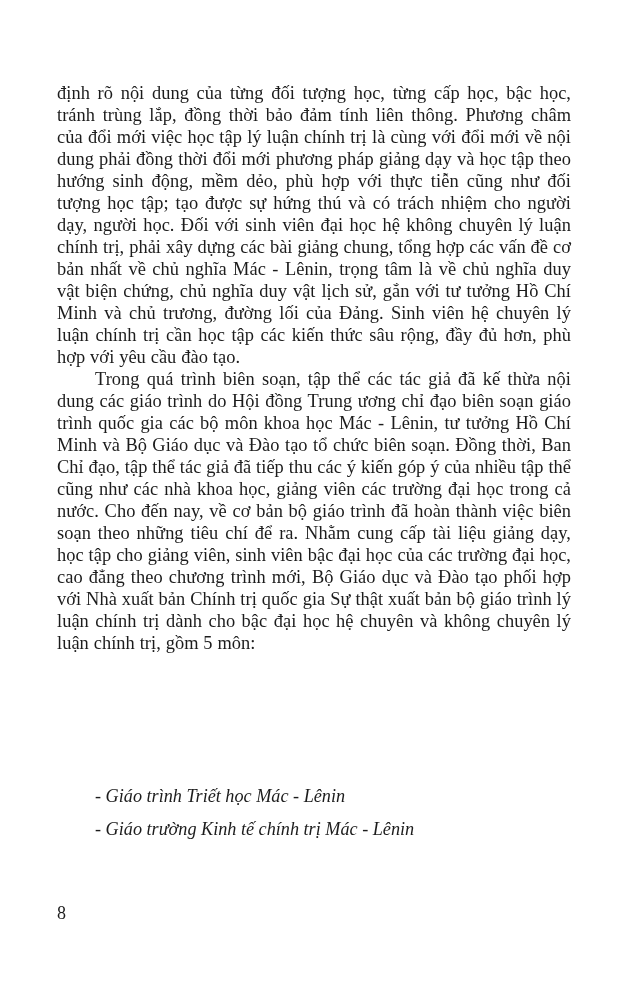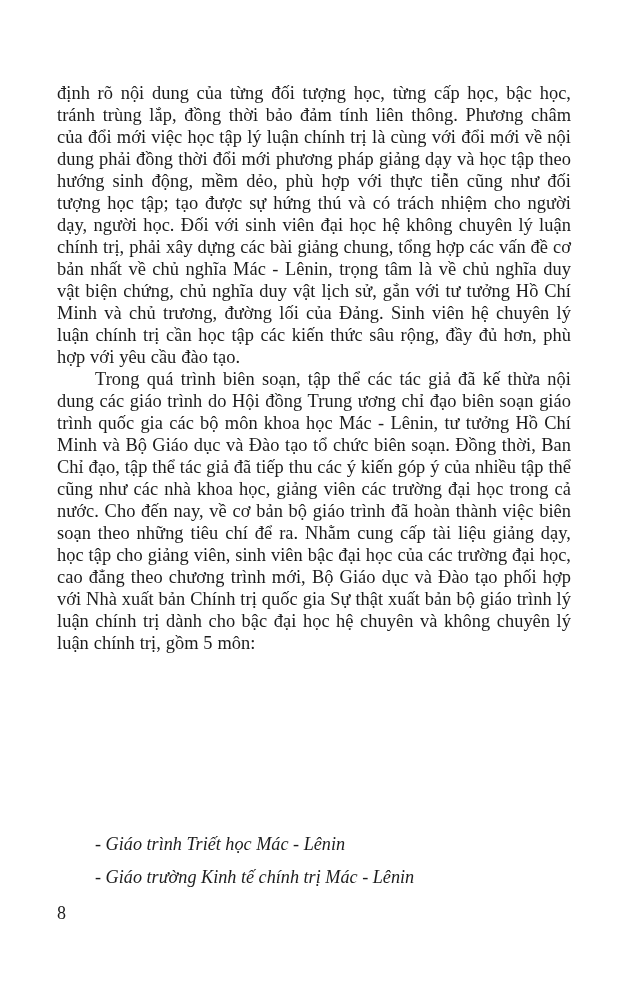--- a/index.html
+++ b/index.html
@@ -43,21 +43,21 @@
     color: #1c1c1c;
   }
 
   .para.indent {
     text-indent: 38px;
   }
 
   .list-block {
     position: absolute;
     left: 57px;
-    top: 828px;
+    top: 780px;
     width: 514px;
   }
 
   .list-item {
     margin: 0;
     padding-left: 38px;
     font-size: 18.2px;
     line-height: 33px;
     font-style: italic;
     color: #1c1c1c;

